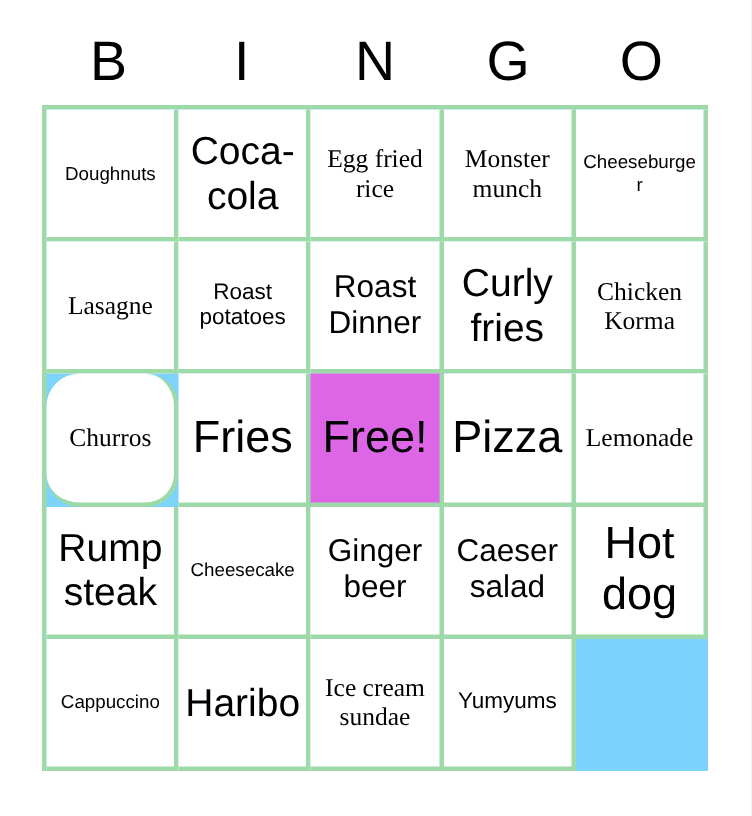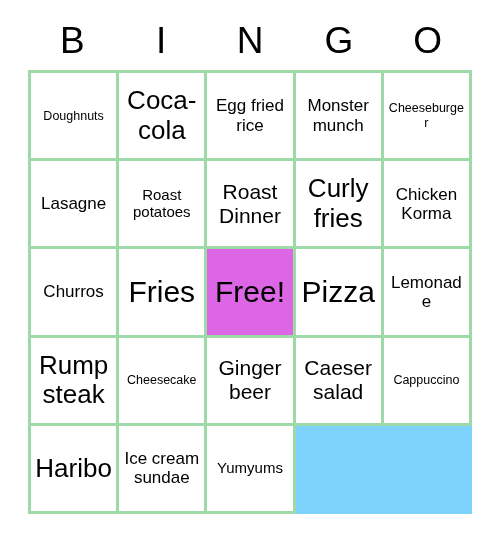--- a/index.html
+++ b/index.html
@@ -75,21 +75,21 @@
     width: 100%;
     line-height: 1.13;
     font-weight: 400;
     color: #000000;
     word-wrap: break-word;
   }
 
   
   .sz-xs .cell-text { font-size: 12.5px; }
   .sz-s  .cell-text { font-size: 15px; }
-  .sz-m  .cell-text { font-size: 17px; }
+  .sz-m  .cell-text { font-size: 17px; font-family: Liberation Serif, serif; }
   .sz-l  .cell-text { font-size: 21px; }
   .sz-xl .cell-text { font-size: 26px; }
   .sz-xxl .cell-text { font-size: 30px; }
 
   
   .bingo-cell.marked {
     background: #DD66E6;
   }
 </style>
 </head>
@@ -129,21 +129,21 @@
       </div>
       <div class="bingo-cell sz-l" style="border-right-color: rgb(158, 217, 168); border-bottom-color: rgb(158, 217, 168);">
         <span class="cell-text">Roast Dinner</span>
       </div>
       <div class="bingo-cell sz-xl" style="border-right-color: rgb(158, 217, 168); border-bottom-color: rgb(158, 217, 168);">
         <span class="cell-text">Curly fries</span>
       </div>
       <div class="bingo-cell sz-m" style="border-right-color: rgb(158, 217, 168); border-bottom-color: rgb(158, 217, 168);">
         <span class="cell-text">Chicken Korma</span>
       </div>
-      <div class="bingo-cell sz-m" style="border-right-color: rgb(158, 217, 168); border-bottom-color: rgb(158, 217, 168);">
+      <div class="bingo-cell sz-m" style="border-right-color: rgb(158, 217, 168); border-bottom-color: rgb(158, 217, 168); border-radius: 22px;">
         <span class="cell-text">Churros</span>
       </div>
       <div class="bingo-cell sz-xxl" style="border-right-color: rgb(158, 217, 168); border-bottom-color: rgb(158, 217, 168);">
         <span class="cell-text">Fries</span>
       </div>
       <div class="bingo-cell sz-xxl marked" style="border-right-color: rgb(158, 217, 168); border-bottom-color: rgb(158, 217, 168); background: rgb(221, 102, 230);">
         <span class="cell-text">Free!</span>
       </div>
       <div class="bingo-cell sz-xxl" style="border-right-color: rgb(158, 217, 168); border-bottom-color: rgb(158, 217, 168);">
         <span class="cell-text">Pizza</span>
@@ -156,20 +156,23 @@
       </div>
       <div class="bingo-cell sz-xs" style="border-right-color: rgb(158, 217, 168); border-bottom-color: rgb(158, 217, 168);">
         <span class="cell-text">Cheesecake</span>
       </div>
       <div class="bingo-cell sz-l" style="border-right-color: rgb(158, 217, 168); border-bottom-color: rgb(158, 217, 168);">
         <span class="cell-text">Ginger beer</span>
       </div>
       <div class="bingo-cell sz-l" style="border-right-color: rgb(158, 217, 168); border-bottom-color: rgb(158, 217, 168);">
         <span class="cell-text">Caeser salad</span>
       </div>
+      <div class="bingo-cell sz-xxl" style="border-right-color: rgb(158, 217, 168); border-bottom-color: rgb(158, 217, 168);">
+        <span class="cell-text">Hot dog</span>
+      </div>
       <div class="bingo-cell sz-xs" style="border-right-color: rgb(158, 217, 168); border-bottom-color: rgb(158, 217, 168);">
         <span class="cell-text">Cappuccino</span>
       </div>
       <div class="bingo-cell sz-xl" style="border-right-color: rgb(158, 217, 168); border-bottom-color: rgb(158, 217, 168);">
         <span class="cell-text">Haribo</span>
       </div>
       <div class="bingo-cell sz-m" style="border-right-color: rgb(158, 217, 168); border-bottom-color: rgb(158, 217, 168);">
         <span class="cell-text">Ice cream sundae</span>
       </div>
       <div class="bingo-cell sz-s" style="border-right-color: rgb(158, 217, 168); border-bottom-color: rgb(158, 217, 168);">

